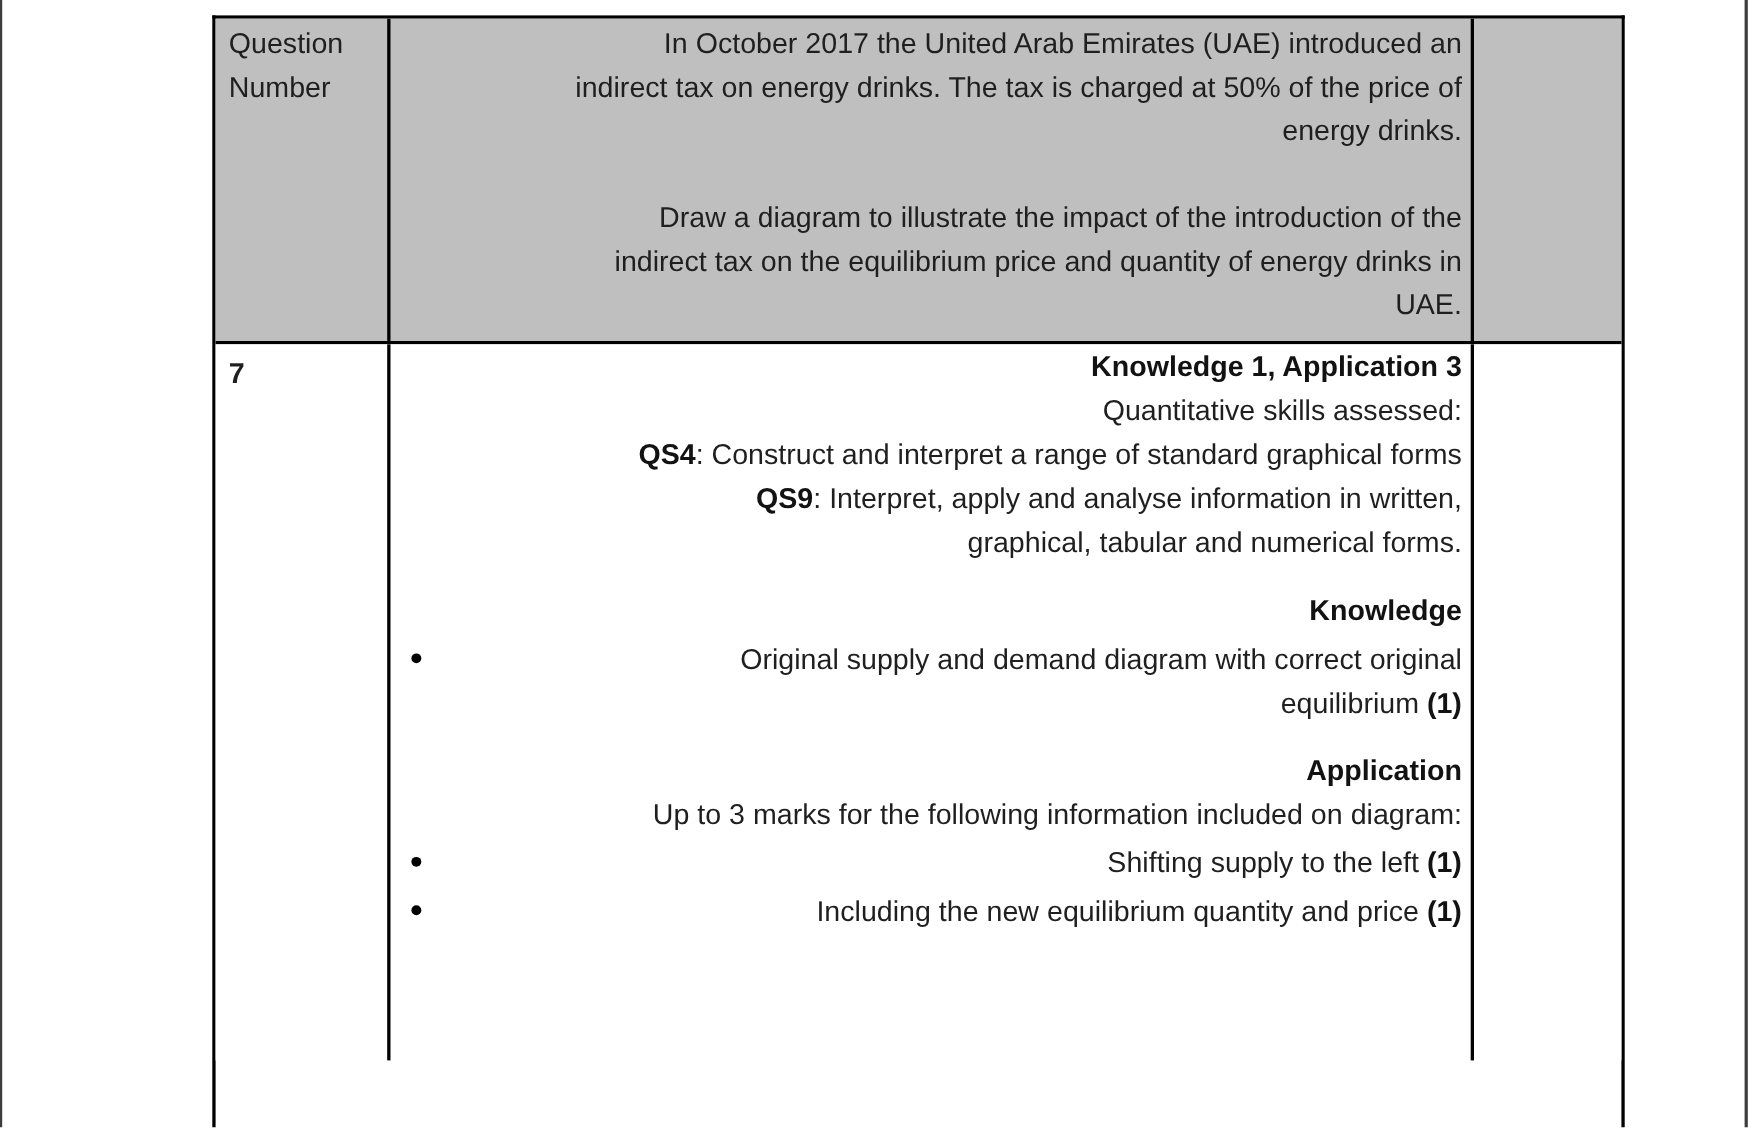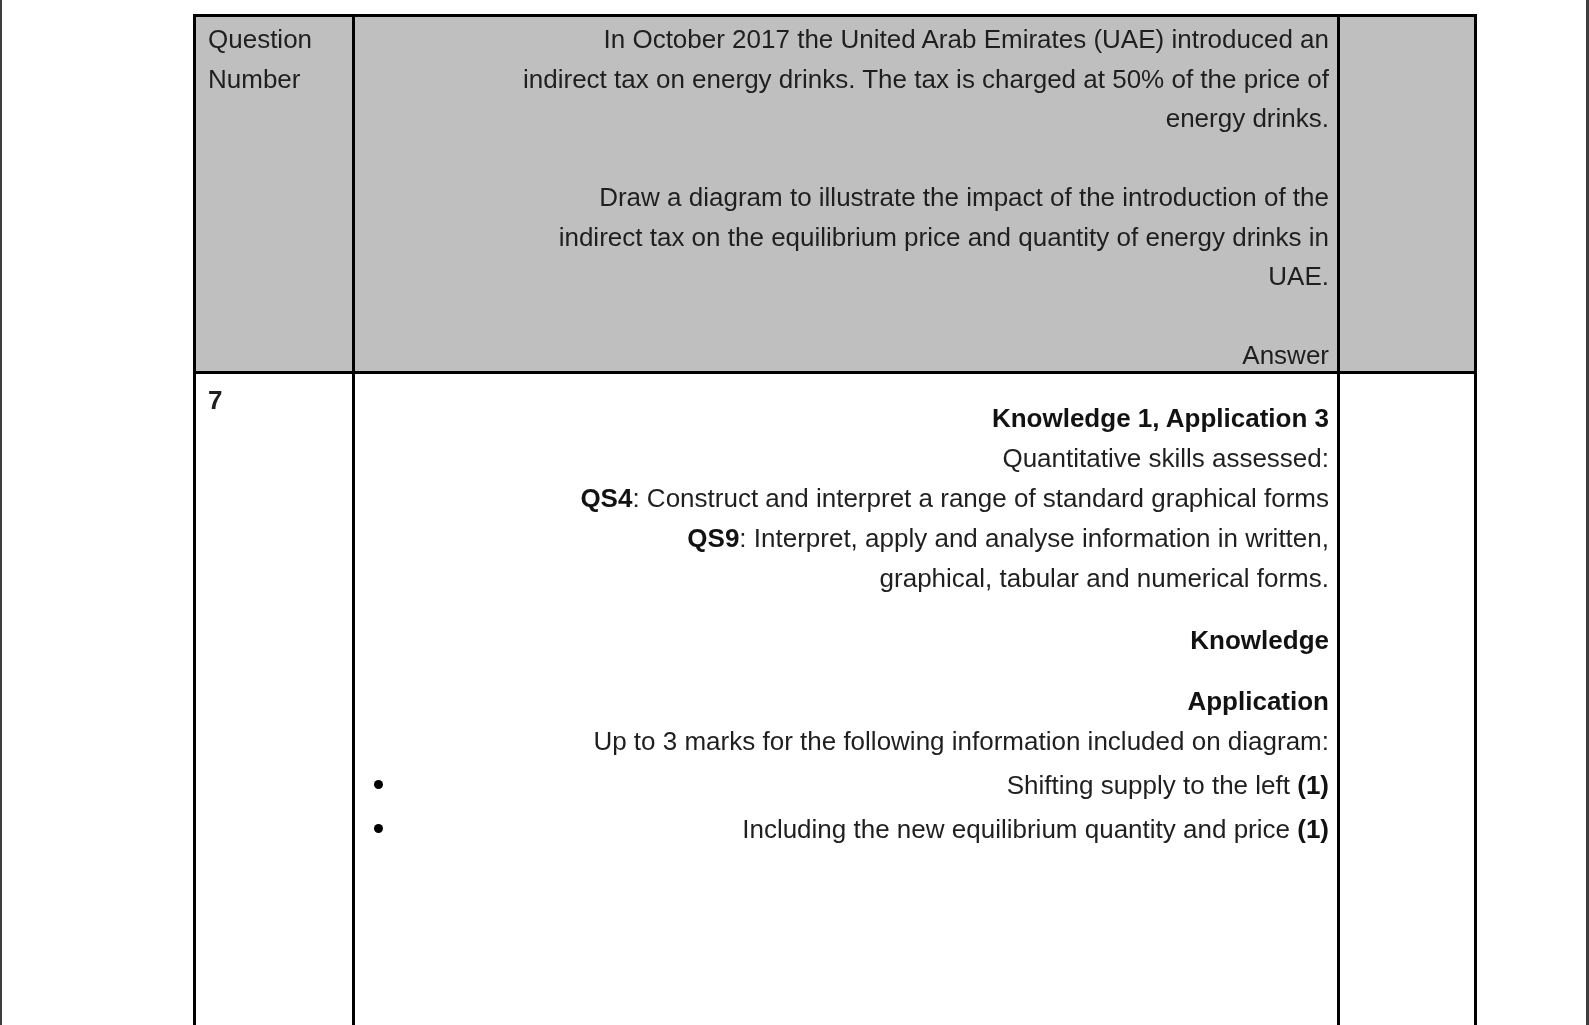--- a/index.html
+++ b/index.html
@@ -16,35 +16,35 @@
 
   .doc-table {
     position: absolute;
     left: 193px; top: 14px;
     width: 1284px; height: 1011px;
     border-left: 3px solid #000;
     border-right: 3px solid #000;
     border-top: 3px solid #000;
   }
   .trow { display: flex; width: 100%; }
-  .trow.header { height: 357px; background: #bfbfbf; border-bottom: 3px solid #000; }
+  .trow.header { height: 296px; background: #bfbfbf; border-bottom: 3px solid #000; }
   .trow.body   { height: 651px; background: #ffffff; }
 
   .cell { overflow: hidden; }
   .cell-qnum    { width: 159px; border-right: 3px solid #000; padding: 3px 8px 0 12px; }
   .cell-content { width: 985px; border-right: 3px solid #000; padding: 3px 8px 0 10px; text-align: right; }
   .cell-mark    { width: 128px; padding: 3px 6px 0 12px; }
 
   .line { white-space: nowrap; line-height: 39.5px; }
   .trow.body .line { line-height: 40px; }
   .spacer { height: 39.5px; }
   b, .b { font-weight: bold; color: #121212; }
 
   .trow.body .cell-qnum { padding-top: 8px; }
-  .trow.body .cell-content { padding-top: 24px; }
+  .trow.body .cell-content { padding-top: 0; }
   .qnum-body { font-weight: bold; line-height: 36px; }
 
   .gap-22 { margin-top: 22px; }
   .gap-21 { margin-top: 21px; }
   .gap-4  { margin-top: 4px; }
   .gap-50 { margin-top: 50px; }
 
   .bullet { position: relative; padding-left: 36px; }
   .bullet .dot {
     position: absolute; left: 9px; top: 15px;
@@ -86,20 +86,25 @@
     </div>
 
     <div class="cell cell-content">
       <div class="line b">Knowledge 1, Application 3</div>
       <div class="line">Quantitative skills assessed:</div>
       <div class="line"><b>QS4</b><span>: Construct and interpret a range of standard graphical forms</span></div>
       <div class="line"><b>QS9</b><span>: Interpret, apply and analyse information in written,</span></div>
       <div class="line">graphical, tabular and numerical forms.</div>
 
       <div class="line b gap-22">Knowledge</div>
+      <div class="bullet gap-4">
+        <span class="dot"></span>
+        <div class="line">Original supply and demand diagram with correct original</div>
+        <div class="line"><span>equilibrium </span><b>(1)</b></div>
+      </div>
 
       <div class="line b gap-21">Application</div>
       <div class="line">Up to 3 marks for the following information included on diagram:</div>
 
       <div class="bullet gap-4">
         <span class="dot"></span>
         <div class="line"><span>Shifting supply to the left </span><b>(1)</b></div>
       </div>
 
       <div class="bullet gap-4">

